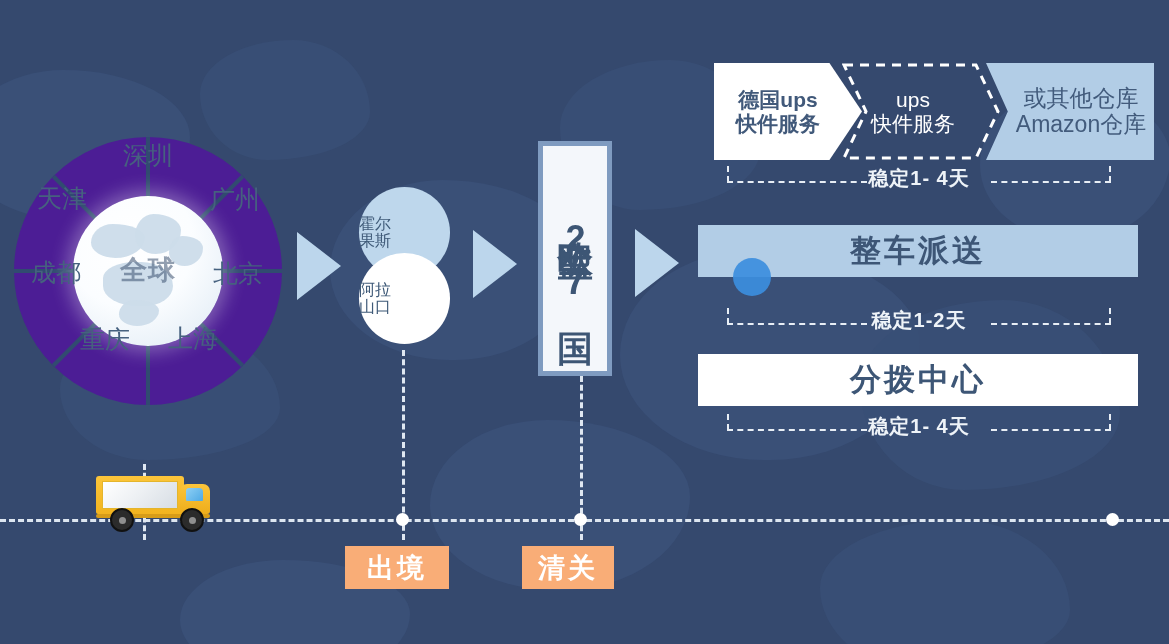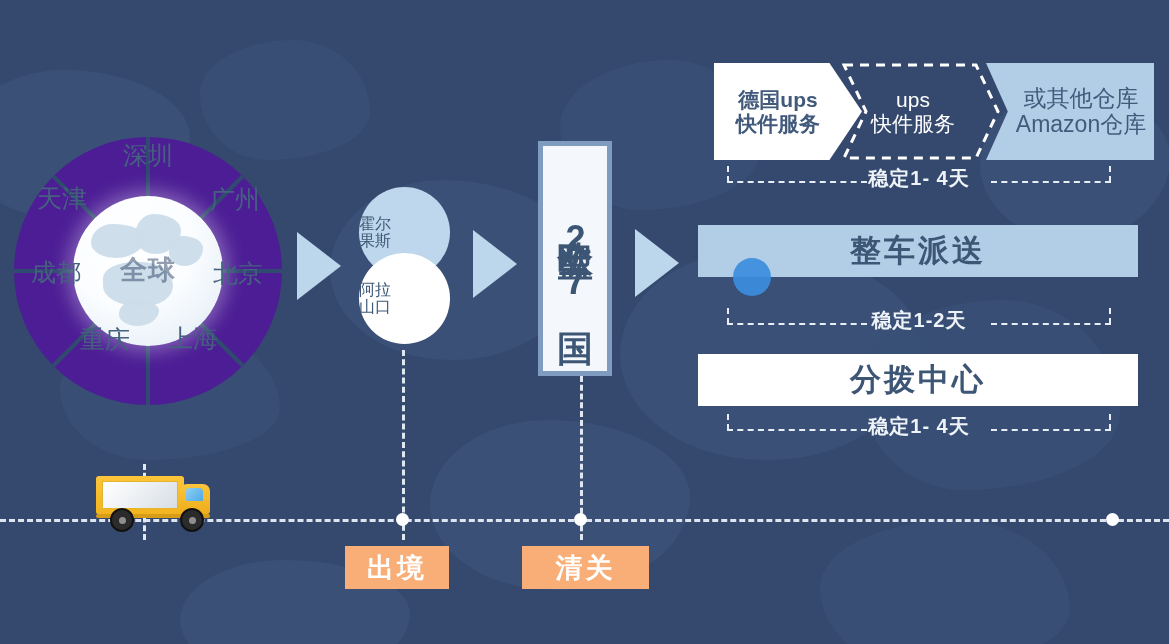--- a/index.html
+++ b/index.html
@@ -369,17 +369,17 @@
         <i></i>
       </div>
     <div class="truck-wheel" style="left:84px;">
         <i></i>
       </div>
   </div>
 
   <div class="stage-label" style="left:345px;top:546px;width:104px;font-family:Liberation Serif, serif;">
     <span>出境</span>
   </div>
-  <div class="stage-label" style="left:522px;top:546px;width:127px;">
+  <div class="stage-label" style="left:522px;top:546px;width:92px;">
     <span>清关</span>
   </div>
 
 </div>
 
 </body></html>

